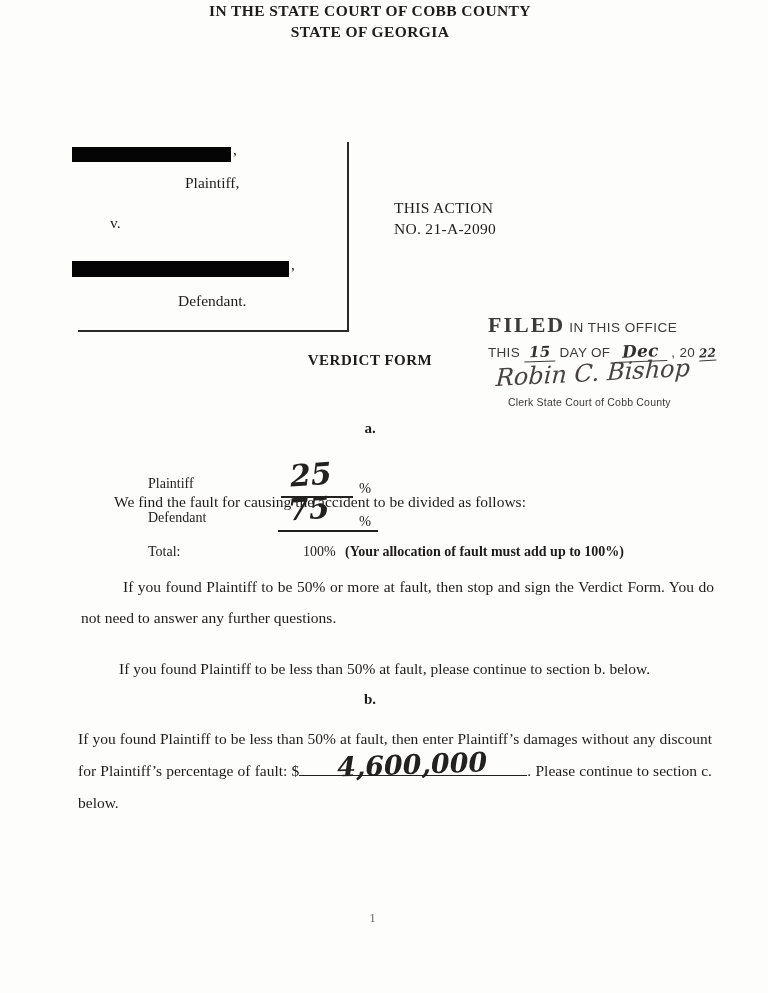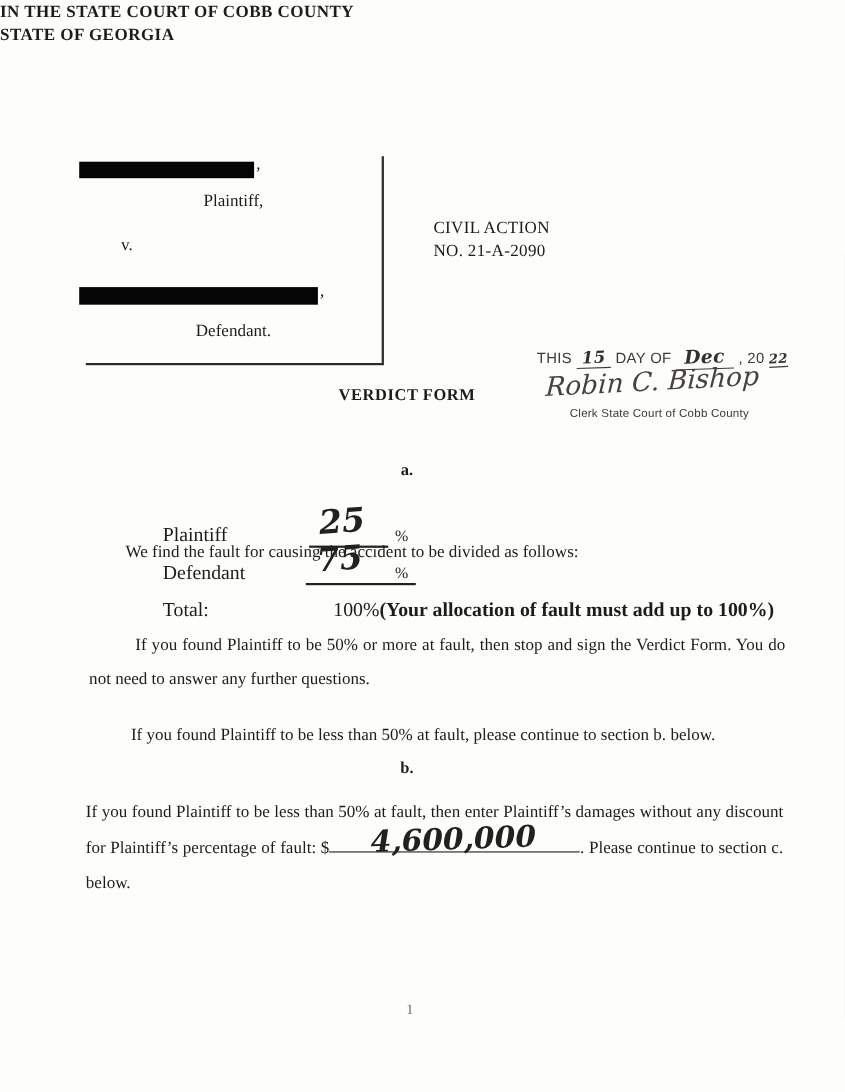--- a/index.html
+++ b/index.html
@@ -10,21 +10,21 @@
     background:#fdfdfb;
     font-family:"Liberation Serif", serif;
     color:#1e1c1a;
     overflow:hidden;
   }
   .abs { position:absolute; }
 
   
   .court-header {
     left:0; top:84; width:740px;
-    text-align:left;
+    text-align:center;
     font-weight:bold;
     font-size:15.5px;
     line-height:21px;
     letter-spacing:0.4px;
   }
 
   
   .redact-bar { background:#050505; }
   .cap-text { font-size:15.5px; }
   .cap-vline { left:347px; top:142px; width:2px; height:190px; background:#2a2a2a; }
@@ -45,29 +45,29 @@
   .hw-year { display:inline-block; font-size:12px; font-weight:bold; border-bottom:1.5px solid #3d3b39; transform:rotate(-3deg); }
   .signature {
     margin-top:2px; margin-left:8px;
     font-family:"DejaVu Serif", serif;
     font-style:italic; font-size:24px;
     transform:rotate(-3deg) skewX(-6deg);
     transform-origin:left center;
     white-space:nowrap;
     color:#46423f;
   }
-  .clerk-title { margin-top:4px; margin-left:30px; font-family:"Liberation Sans", sans-serif; font-size:10.5px; letter-spacing:0.2px; }
+  .clerk-title { margin-top:4px; margin-left:20px; font-family:"Liberation Sans", sans-serif; font-size:10.5px; letter-spacing:0.2px; }
 
   
   .verdict-title { left:0; top:352px; width:740px; text-align:center; font-weight:bold; font-size:15px; letter-spacing:0.5px; }
   .intro { left:78px; top:390px; font-size:15.5px; }
   .sec-label { left:0; top:0; width:740px; text-align:center; font-weight:bold; font-size:15px; }
   .sec-a-text { left:114px; top:447px; font-size:15.5px;margin-top:46px; }
 
-  .row-label { font-size:18px; }
+  .row-label { font-size:14px; }
   .hw-num {
     font-family:"DejaVu Serif", serif; font-style:italic; font-weight:bold;
     font-size:30px; color:#23211f;
     transform:rotate(-4deg); display:inline-block;
   }
   .pct-line { height:2px; background:#23211f; }
   .pct-sign { font-size:14.5px; }
 
   .total-note { font-weight:bold; }
 
@@ -106,25 +106,29 @@
   <span class="abs cap-text" style="left:233px; top:141px;">,</span>
   <span class="abs cap-text" style="left:185px; top:174px;">Plaintiff,</span>
   <span class="abs cap-text" style="left:110px; top:214px;">v.</span>
   <div class="abs redact-bar" style="left:72px; top:261px; width:217px; height:16px;"></div>
   <span class="abs cap-text" style="left:291px; top:256px;">,</span>
   <span class="abs cap-text" style="left:178px; top:292px;">Defendant.</span>
   <div class="abs cap-vline"></div>
   <div class="abs cap-hline"></div>
 
   <div class="abs civil-action">
-    <div>CIVIL ACTION</div>
+    <div>THIS ACTION</div>
     <div>NO. 21-A-2090</div>
   </div>
 
   <div class="abs stamp">
+    <div class="stamp-line1">
+      <span class="stamp-filed">FILED</span>
+      <span class="stamp-office">IN THIS OFFICE</span>
+    </div>
     <div class="stamp-line2">
       <span>THIS</span>
       <span class="hw hw-day">15</span>
       <span>DAY OF</span>
       <span class="hw hw-month">Dec</span>
       <span>, 20</span>
       <span class="hw hw-year">22</span>
     </div>
     <div class="signature">Robin C. Bishop</div>
     <div class="clerk-title">Clerk State Court of Cobb County</div>

